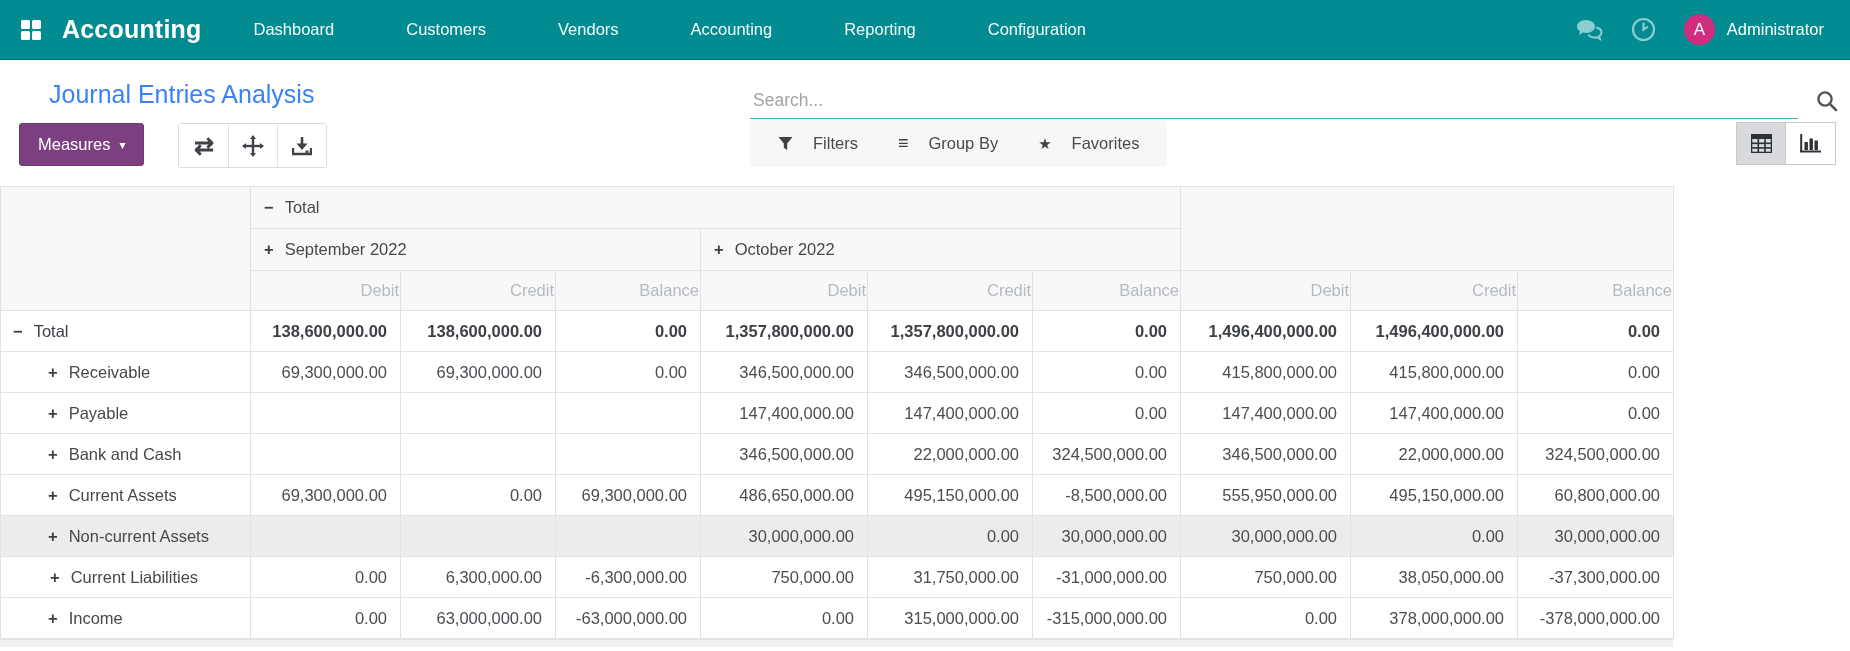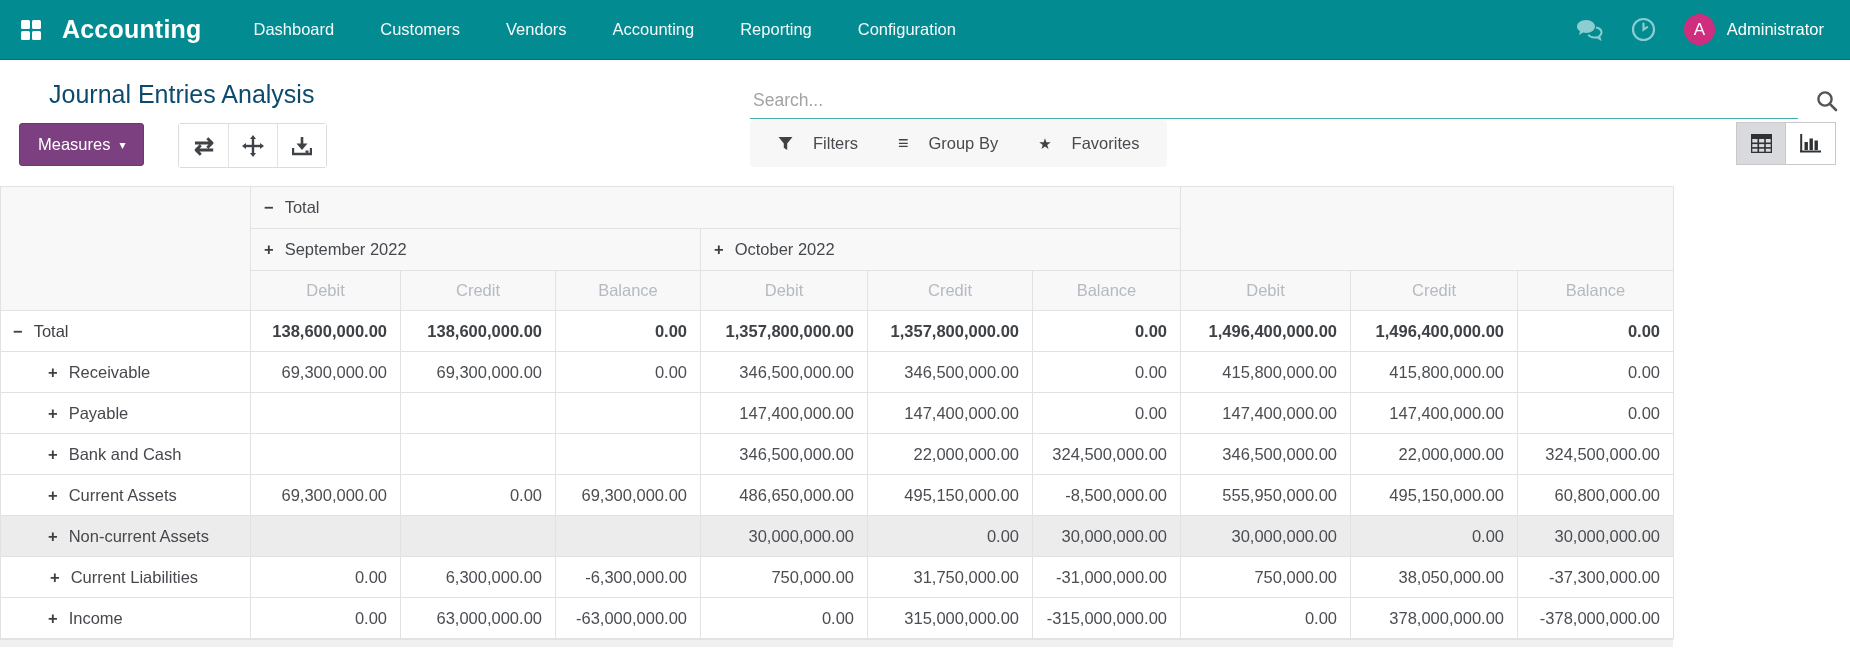--- a/index.html
+++ b/index.html
@@ -10,34 +10,34 @@
     background:#ffffff; color:#4a4d52;
   }
 
   
   .navbar {
     height:60px; background:#028b90; display:flex; align-items:center;
     color:#fff; border-bottom:1px solid rgba(0,0,0,.18);
   }
   .apps-btn { width:62px; display:flex; justify-content:center; align-items:center; cursor:pointer; }
   .brand { font-size:25px; font-weight:700; letter-spacing:.2px; margin-right:52px; white-space:nowrap; }
-  .nav-menu { display:flex; gap:46px; font-size:16.5px; }
+  .nav-menu { display:flex; gap:72px; font-size:16.5px; }
   .nav-item { cursor:pointer; opacity:.96; white-space:nowrap; }
   .nav-right { margin-left:auto; display:flex; align-items:center; gap:28px; padding-right:26px; }
   .nav-icon { display:flex; align-items:center; cursor:pointer; }
   .avatar {
     width:31px; height:31px; border-radius:50%; background:#cf2e7e;
     display:flex; align-items:center; justify-content:center;
     font-size:17px; color:#fff; margin-right:-16px;
   }
   .username { font-size:16.5px; }
 
   
   .control-panel { position:relative; height:126px; background:#fff; }
-  .page-title { position:absolute; left:49px; top:20px; font-size:25px; font-weight:400; color:#0c4a6e; }
+  .page-title { position:absolute; left:49px; top:20px; font-size:25px; font-weight:400; color:#3b82f6; }
 
   .search-area { position:absolute; left:750px; top:24px; width:1092px; }
   .search-input {
     width:1048px; border:none; border-bottom:1px solid #45b0ad; background:transparent;
     font-family:"Liberation Sans", sans-serif; font-size:17.5px; color:#8b5cf6;
     padding:6px 3px 7px 3px; outline:none;
   }
   .search-input::placeholder { color:#a3a3a3; }
   .search-icon { position:absolute; right:4px; top:6px; cursor:pointer; }
 
@@ -78,21 +78,21 @@
   .switch-btn + .switch-btn { border-left:none; }
   .switch-btn.active { background:#d8dade; }
 
   
   .pivot-wrap { width:1850px; }
   table.pivot { border-collapse:collapse; table-layout:fixed; width:1673px; font-size:16.5px; }
   table.pivot th, table.pivot td { border:1px solid #e0e2e4; overflow:hidden; white-space:nowrap; }
   table.pivot thead th { background:#f8f8f9; font-weight:400; }
   .hdr-group { text-align:left; padding-left:13px; height:42px; color:#45484c; cursor:pointer; }
   .hdr-blank { height:42px; }
-  .hdr-measure { height:40px; text-align:center; color:#b4bac0; cursor:pointer; }
+  .hdr-measure { height:40px; text-align:right; color:#b4bac0; cursor:pointer; }
   .toggle { font-weight:700; margin-right:11px; color:#3c3f44; cursor:pointer; display:inline-block; }
   td.val { text-align:right; padding-right:13px; height:41px; color:#4a4d52; }
   th.rowlbl { text-align:left; font-weight:400; height:41px; color:#45484c; background:#fff; cursor:pointer; }
   tr.total-row td.val, tr.total-row th.rowlbl { font-weight:700; color:#3e4145; }
   tr.total-row th.rowlbl { font-weight:400; }
   tr.hl td.val, tr.hl th.rowlbl { background:#ececec; }
   .bottom-sliver { width:1673px; height:8px; background:#f0f0f0; border-top:1px solid #e0e2e4; }
   svg { display:block; }
 </style>
 </head>

